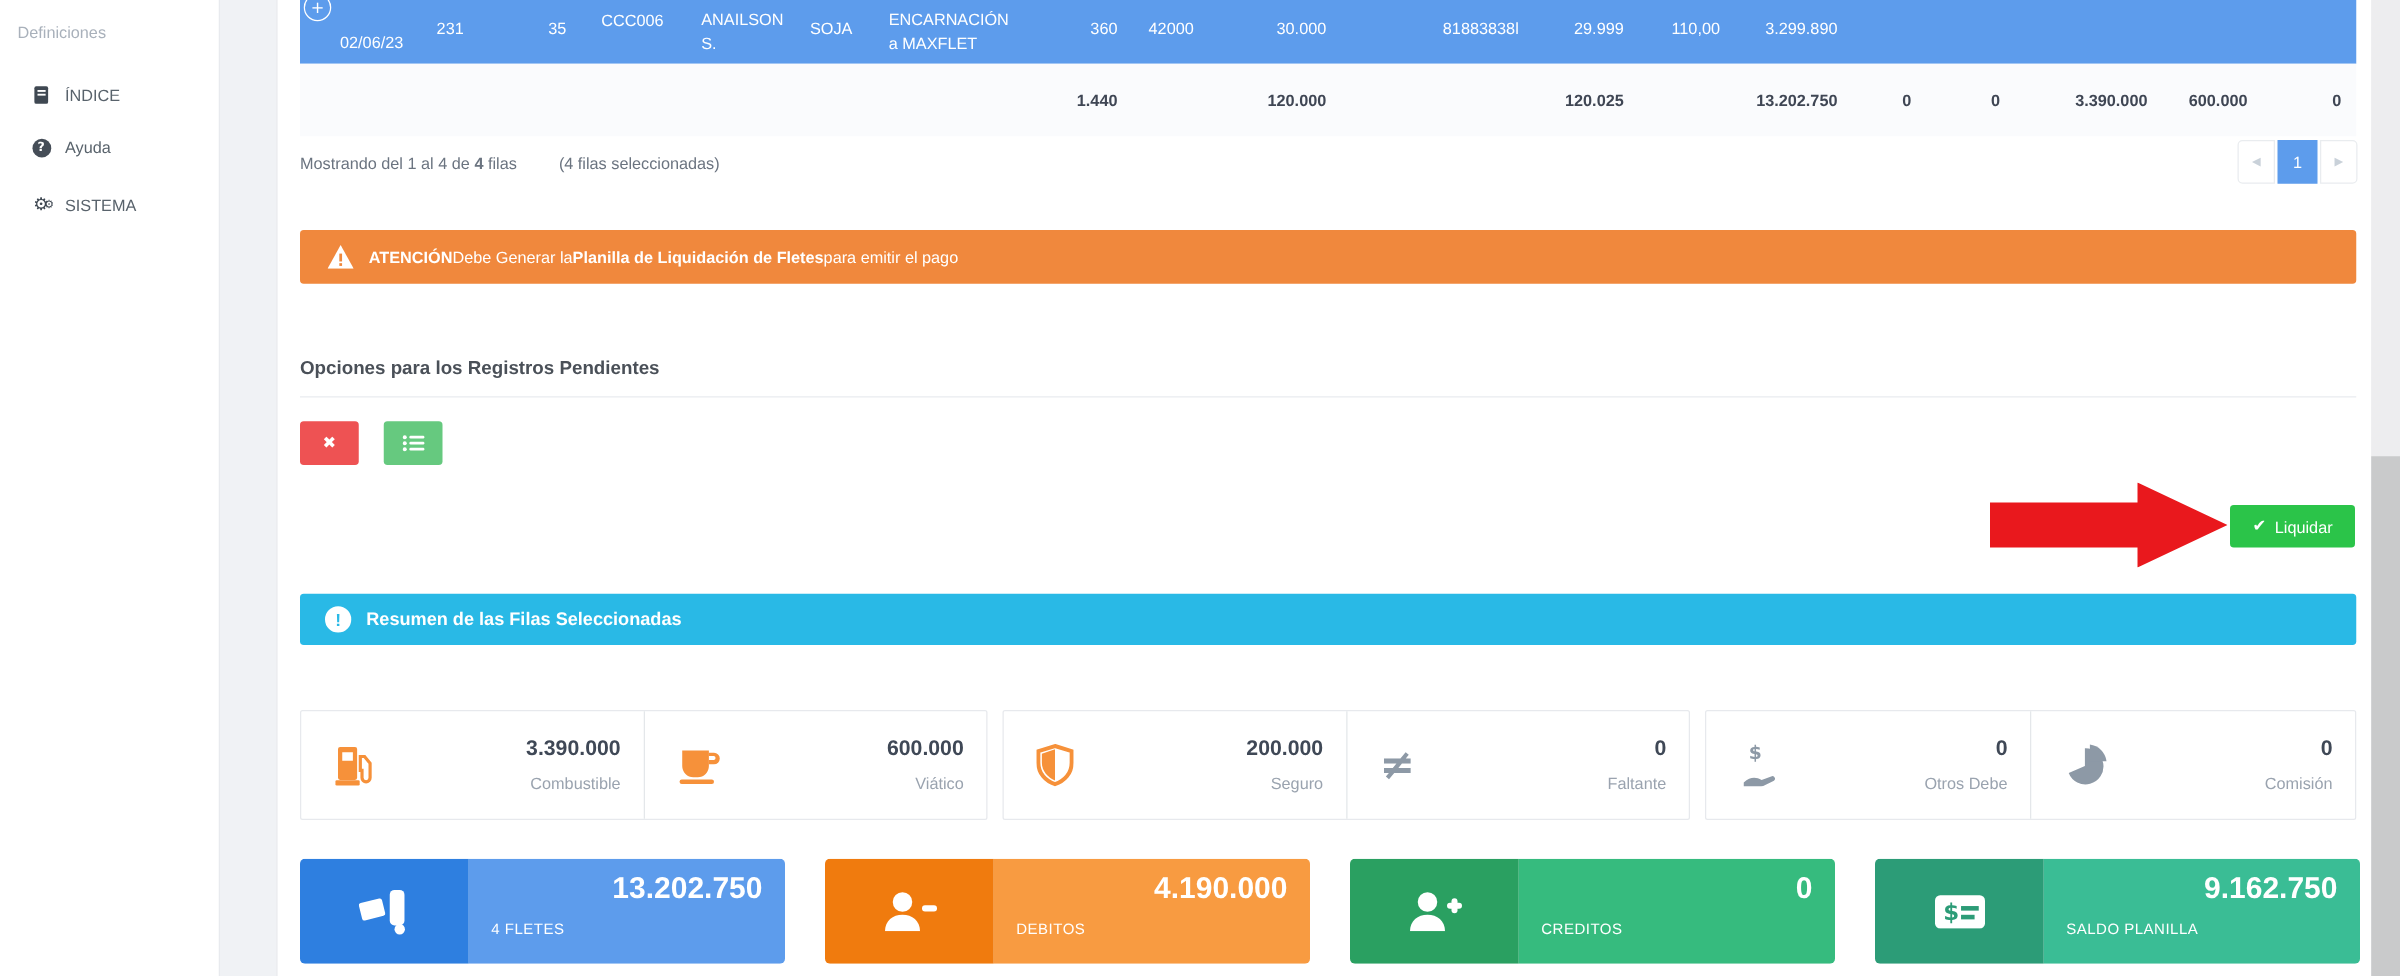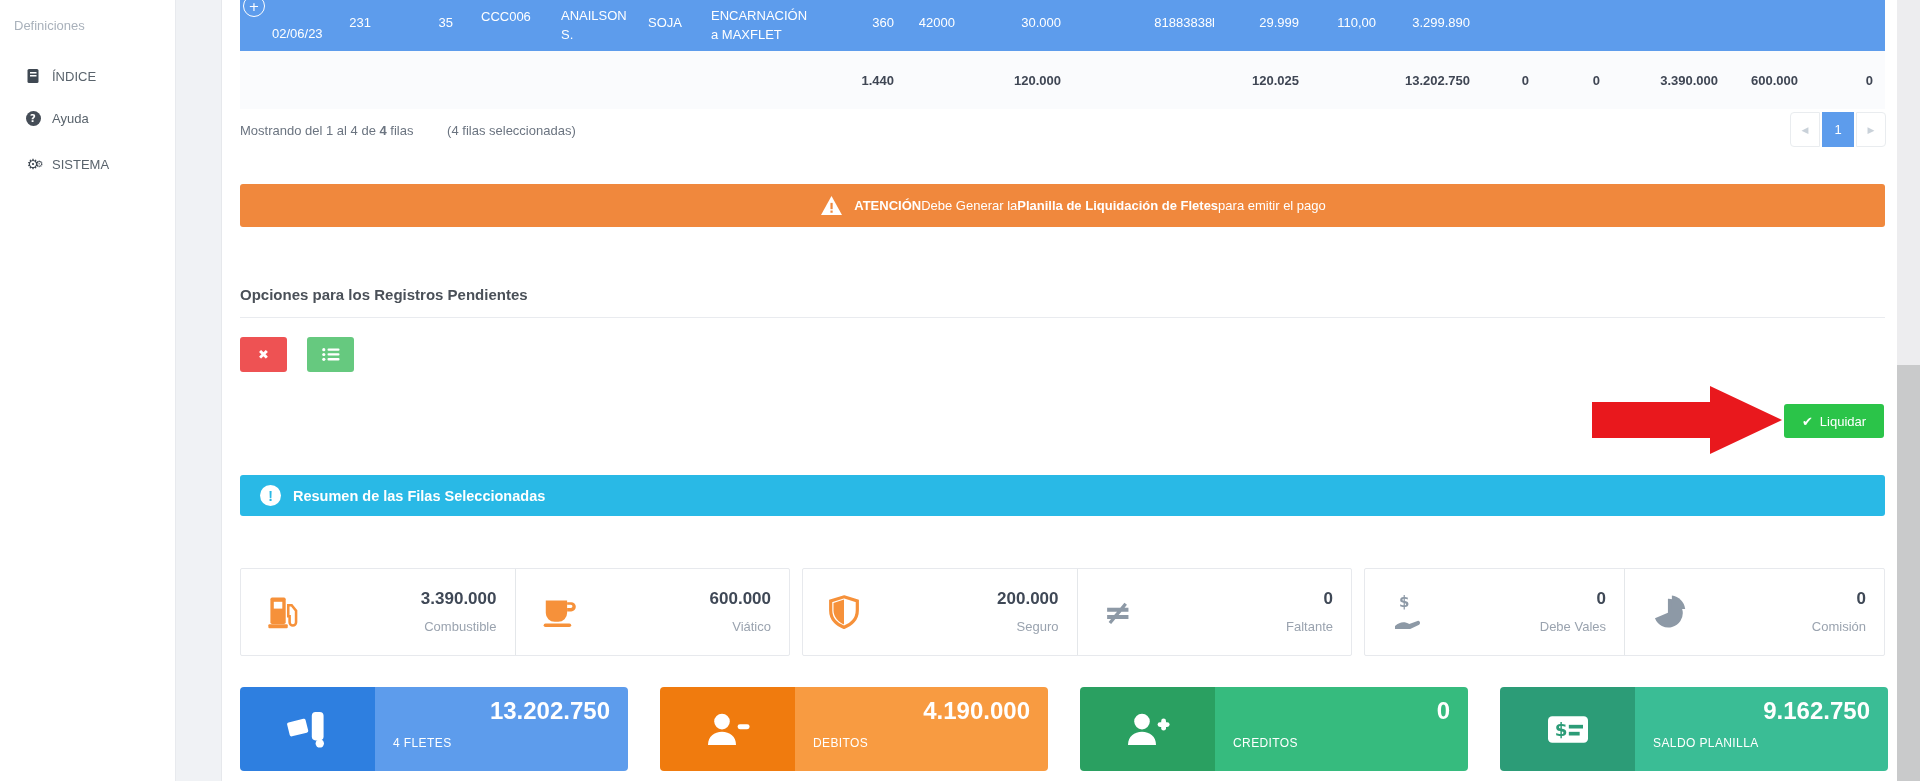--- a/index.html
+++ b/index.html
@@ -49,21 +49,21 @@
   .pagination { position:absolute; left:1790px; top:112px; display:flex; gap:2px; }
   .pg { width:30px; height:35px; background:#fff; border:1px solid #e9ecef;
     display:flex; align-items:center; justify-content:center; cursor:pointer;
     color:#c9d1d9; font-size:9px; }
   .pg:first-child { border-radius:4px 0 0 4px; }
   .pg:last-child  { border-radius:0 4px 4px 0; }
   .pg.active { border:none; color:#fff; font-size:13px; width:32px; }
 
   
   .alert-warning { position:absolute; left:240px; top:184px; width:1645px; height:43px;
-    border-radius:3px; color:#fff; font-size:13px; display:flex; align-items:center;justify-content:center; }
+    border-radius:3px; color:#fff; font-size:13px; display:flex; align-items:center; }
   .alert-warning .w-ico { margin:0 12px 0 22px; display:flex; }
   .banner-info { position:absolute; left:240px; top:475px; width:1645px; height:41px;
     border-radius:3px; color:#fff; display:flex; align-items:center; }
   .banner-info .i-ico { margin:0 12px 0 20px; width:21px; height:21px; background:#fff;
     border-radius:50%; color:#29b9e6; font-weight:bold; font-size:14px;
     display:flex; align-items:center; justify-content:center; }
   .banner-info .b-lab { font-size:14.5px; font-weight:700; }
 
   
   .section-title { position:absolute; left:240px; top:286px; font-size:15px;
@@ -294,21 +294,21 @@
     <div class="card-half" style="--icon-color: #8d99a6;">
       <span class="icon">
         <span class="hand-dollar">
           <span class="dl ico">$</span>
           <svg width="38" height="18" viewBox="0 0 22 12" fill="currentColor">
               <path d="M1 10 c3.5-3.2 6.5-3 9.5-1.4 l5.5-2 a1.4 1.4 0 0 1 1.1 2.5 l-7 3.4 H1 Z"></path>
             </svg>
         </span>
       </span>
       <div class="card-val">0</div>
-      <div class="card-lab">Debe Vales</div>
+      <div class="card-lab">Otros Debe</div>
     </div>
     <div class="card-half" style="--icon-color: #8d99a6;">
       <span class="icon">
         <svg width="36" height="36" viewBox="0 0 20 20" fill="currentColor">
             <path d="M9.4 2.6 a8 8 0 1 1 -7.2 10.9 L9.4 10.4 Z"></path>
             <path d="M11.6 0.9 a8.5 8.5 0 0 1 7.4 7.4 L11.6 8.3 Z"></path>
           </svg>
       </span>
       <div class="card-val">0</div>
       <div class="card-lab">Comisión</div>

